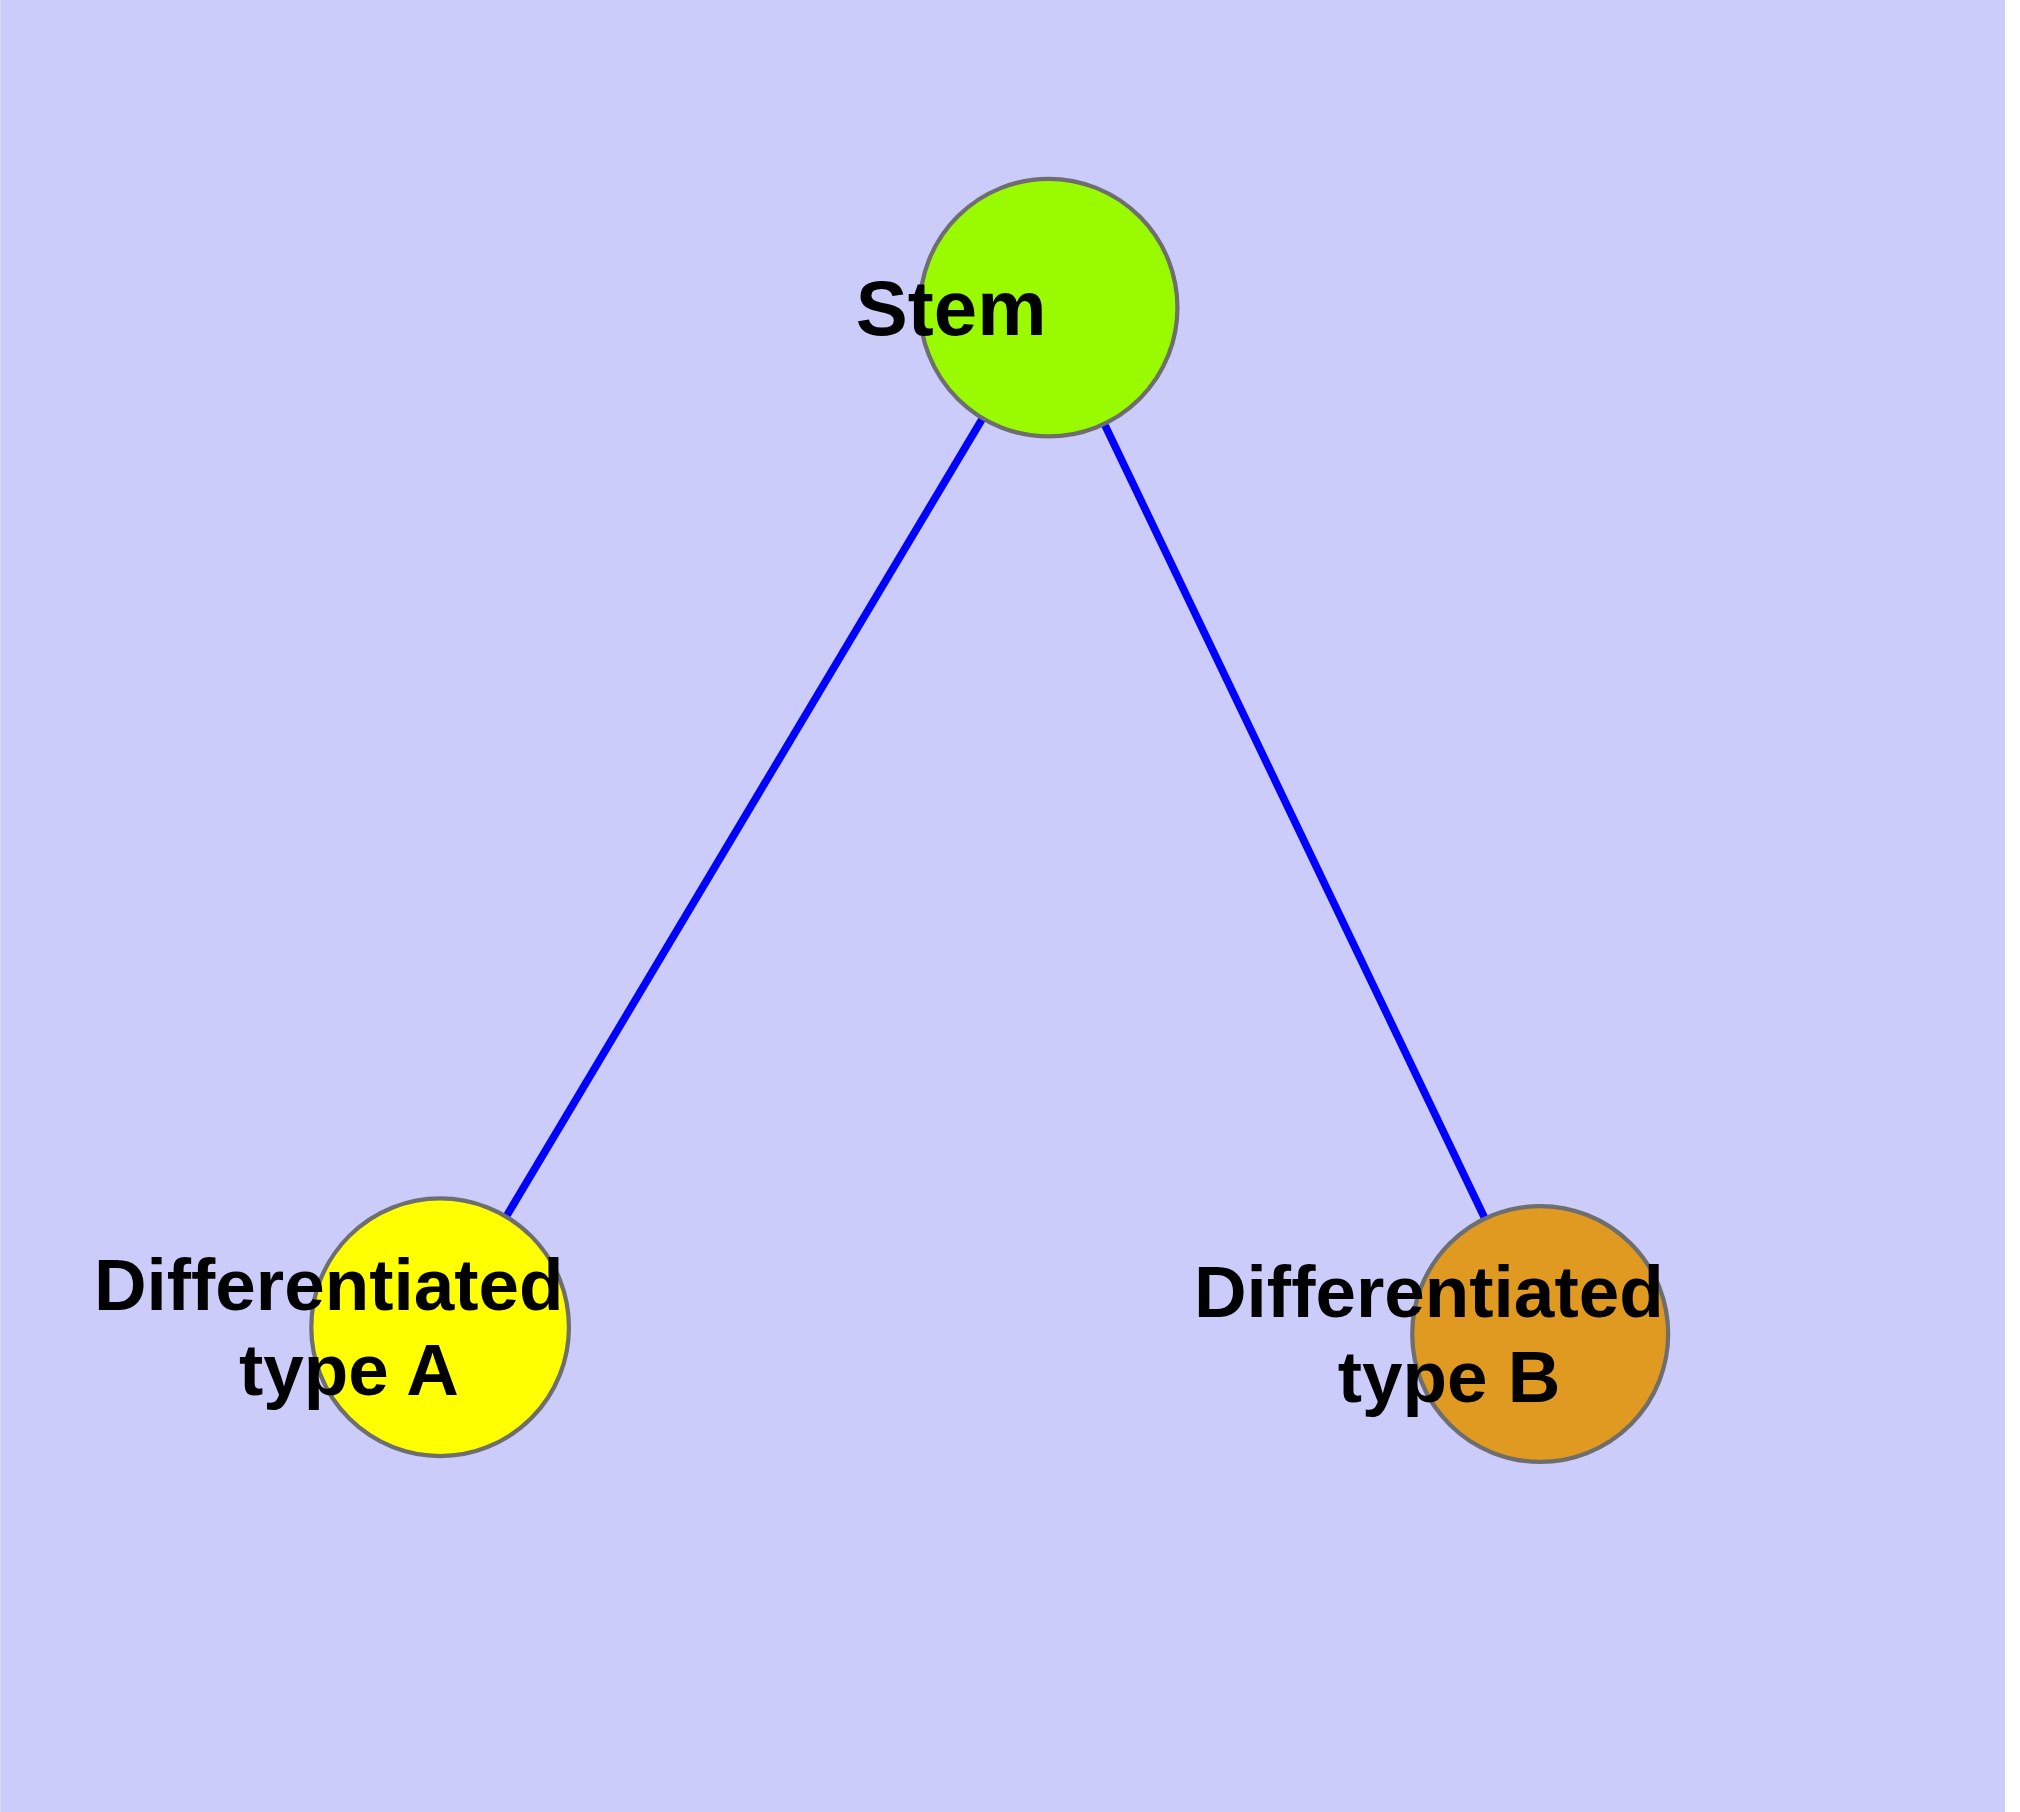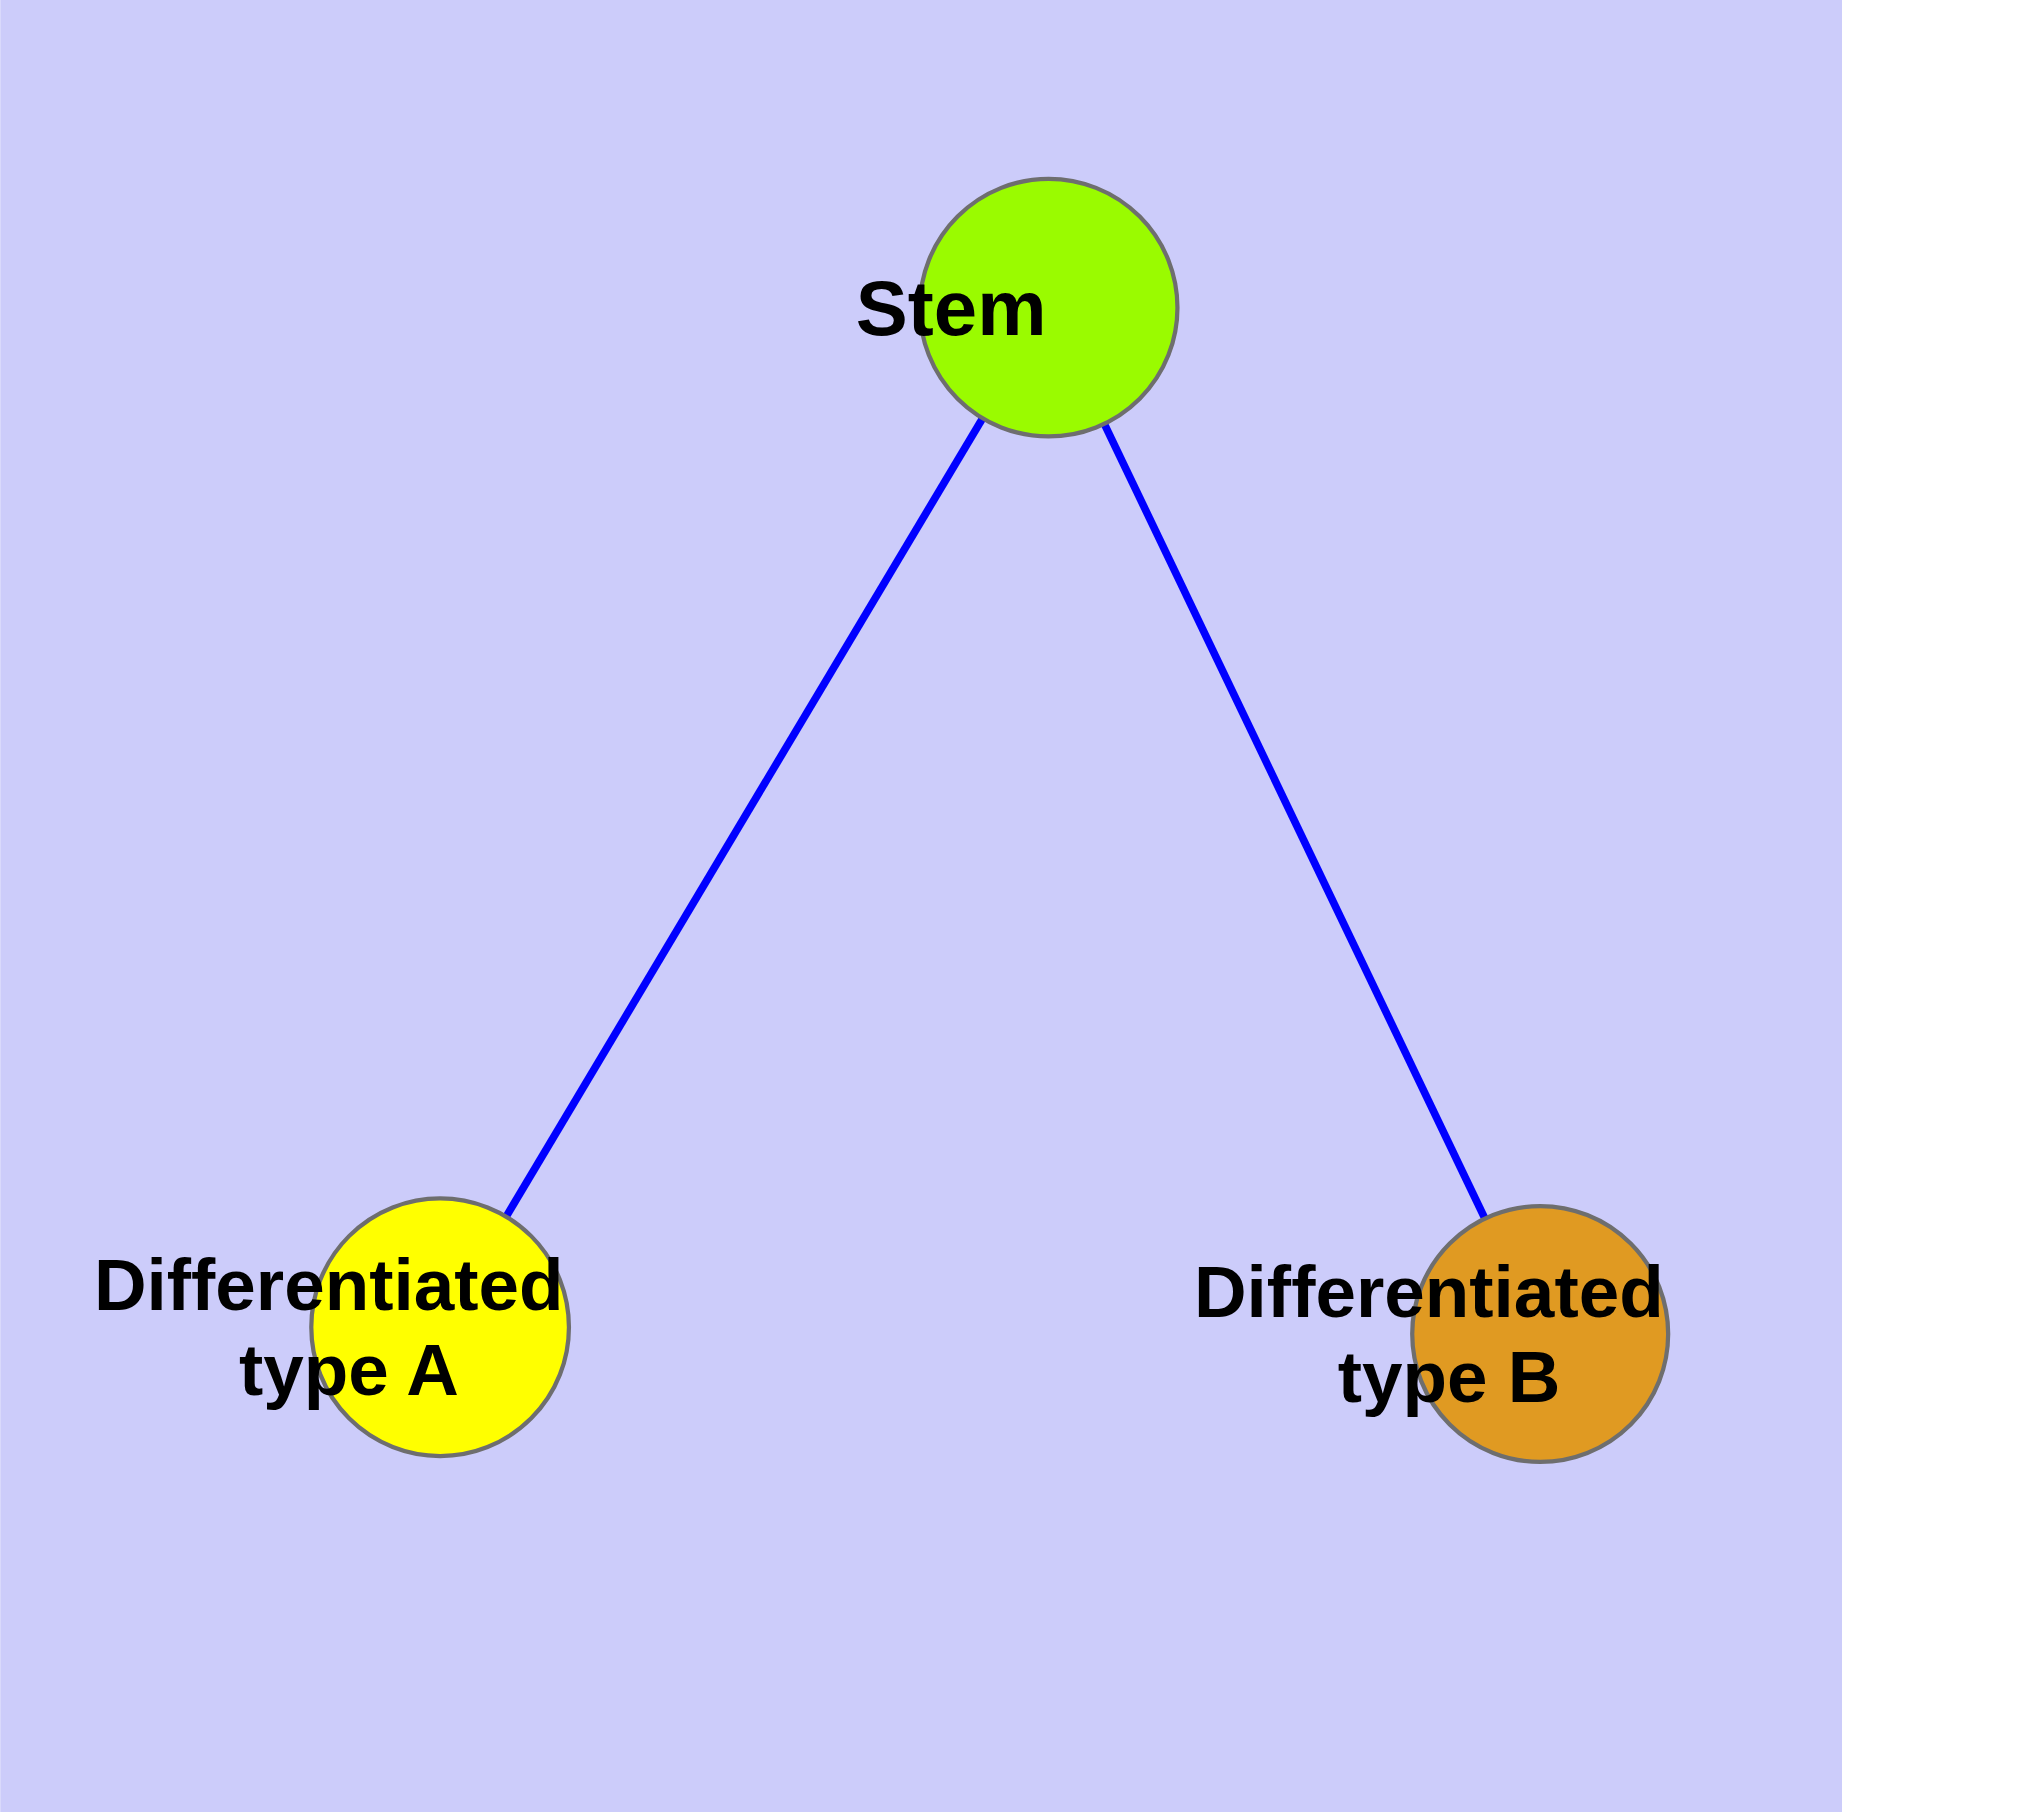--- a/index.html
+++ b/index.html
@@ -39,21 +39,21 @@
     text-anchor: middle;
     dominant-baseline: auto;
     white-space: pre;
   }
   .label-stem { font-size: 92px; }
   .label-leaf { font-size: 86px; }
 </style>
 </head>
 <body>
 
-<div id="canvas" style="width: 1842px; height: 1812px;">
+<div id="canvas" style="width: 2005px; height: 1812px;">
   <svg id="graph-svg" viewBox="0 0 2384 2138" style="width: 2021px; height: 1812px;">
 
     <rect id="bg-rect" x="0" y="0" width="2384" height="2138" fill="#ccccfa"></rect>
 
     <g>
       <line class="edge-line" id="edge-stem-to-a" x1="1237" y1="363" x2="519" y2="1566" stroke="#0000ff" stroke-width="9"></line>
       <line class="edge-line" id="edge-stem-to-b" x1="1237" y1="363" x2="1817" y2="1574" stroke="#0000ff" stroke-width="9"></line>
     </g>
 
     <g>

